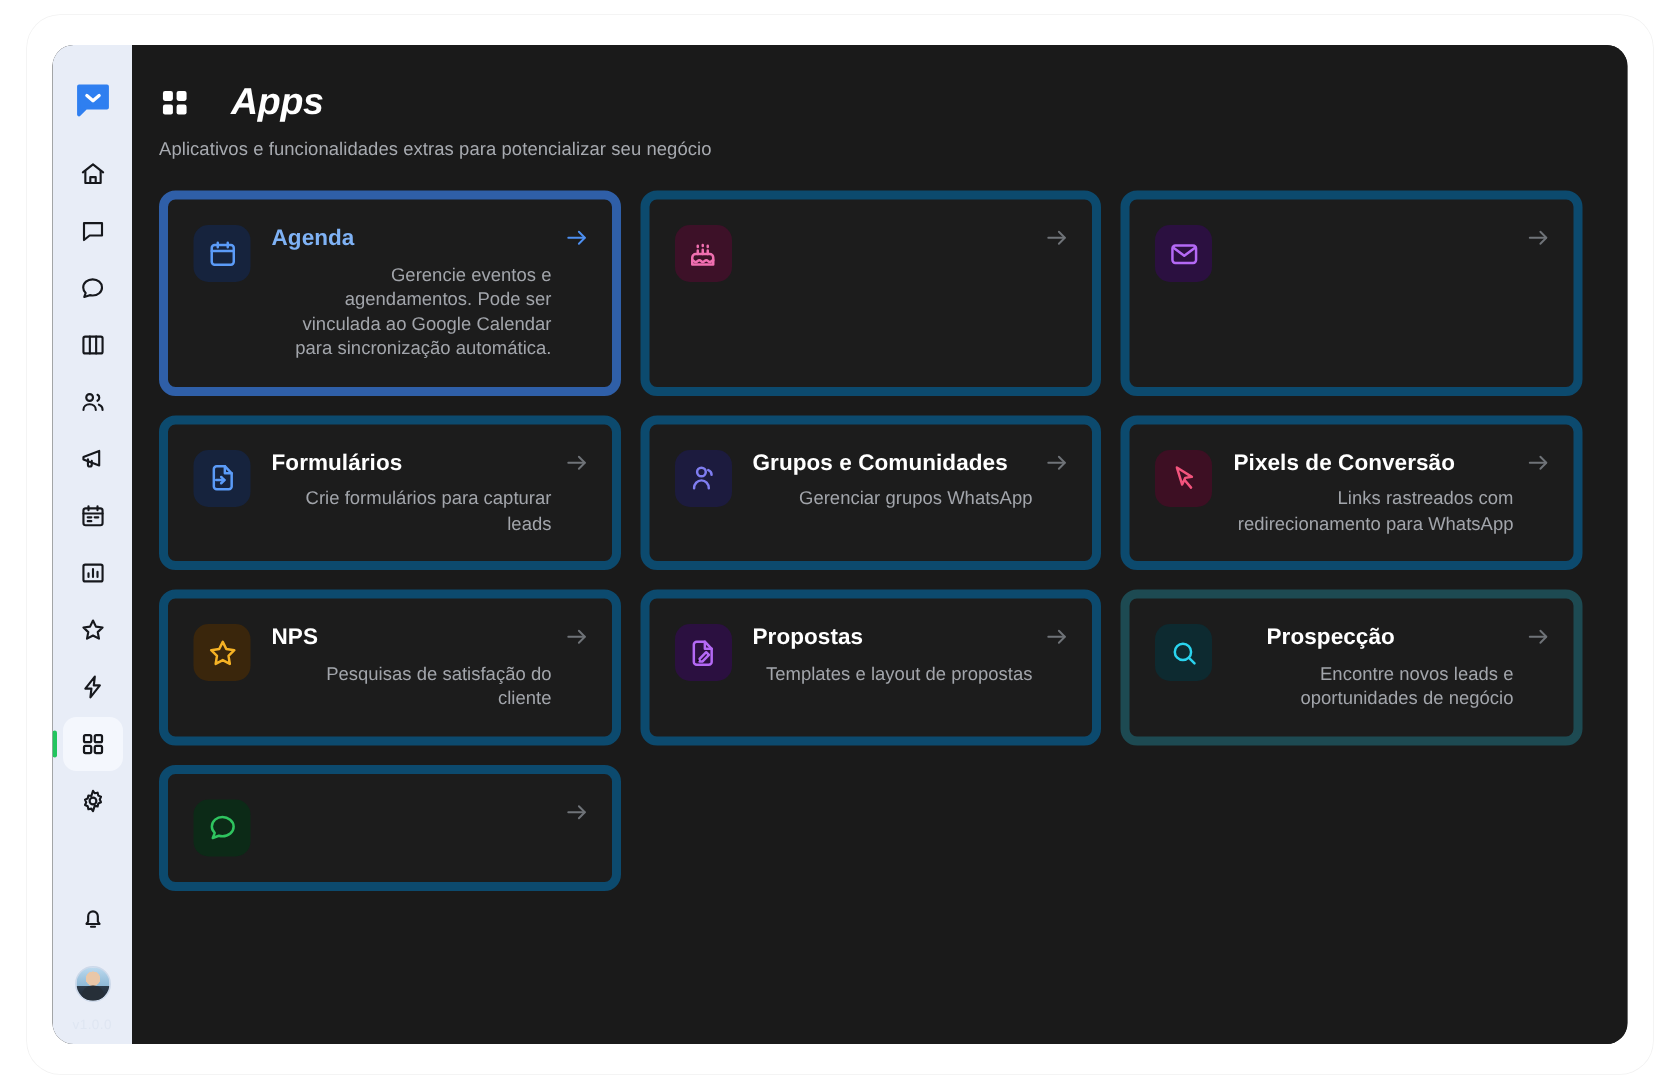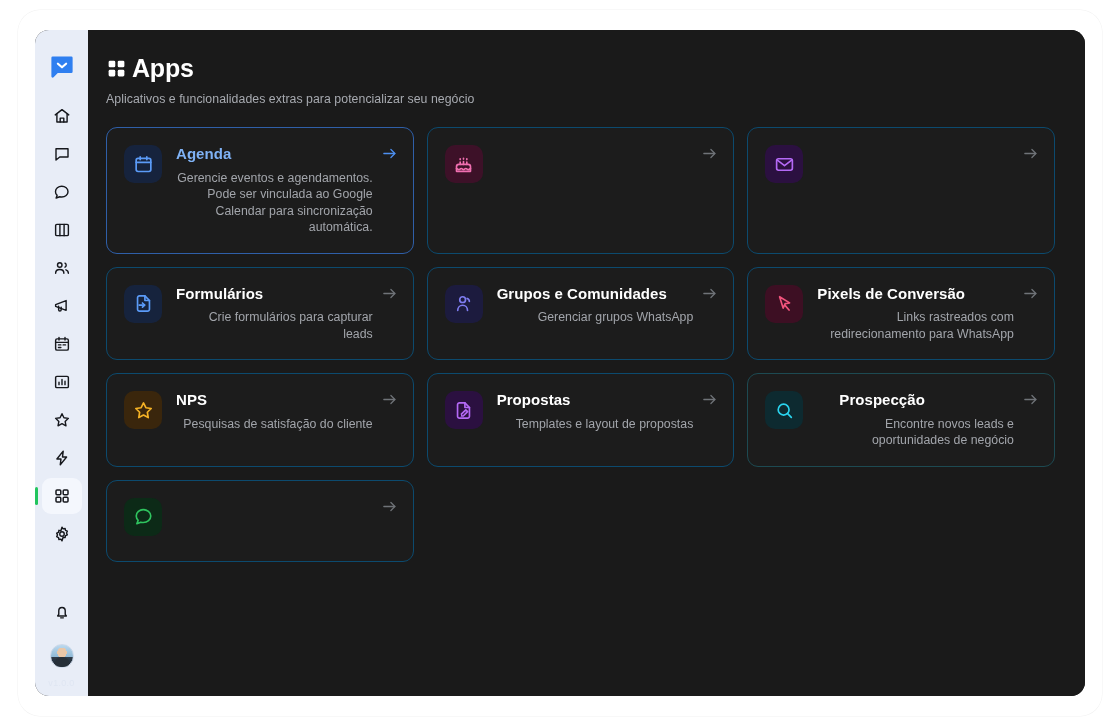--- a/index.html
+++ b/index.html
@@ -141,21 +141,22 @@
     background: #1a1a1a;
     padding: 26px 30px 0 18px;
     overflow: hidden;
   }
 
   .page-header { padding-left: 0; }
 
   .title-row {
     display: flex;
     align-items: center;
-    gap: 5px;
+    gap: 27px;
+    font-style: italic;
   }
 
   .title-row h1 {
     font-size: 25px;
     font-weight: 700;
     color: #ffffff;
     letter-spacing: -0.2px;
     line-height: 1;
   }
 
@@ -170,21 +171,21 @@
     margin-top: 21px;
     display: grid;
     grid-template-columns: repeat(3, 1fr);
     gap: 13px 13px;
     max-width: 972px;
   }
 
   .card {
     position: relative;
     background: #1c1c1c;
-    border: 1px solid #0c4a6e;
+    border: 6px solid #0c4a6e;
     border-radius: 11px;
     padding: 17px 16px 17px 17px;
     display: flex;
     gap: 14px;
     align-items: flex-start;
     cursor: pointer;
     min-height: 82px;
   }
 
   .card.highlight-blue { border-color: #2f5fa8; }

